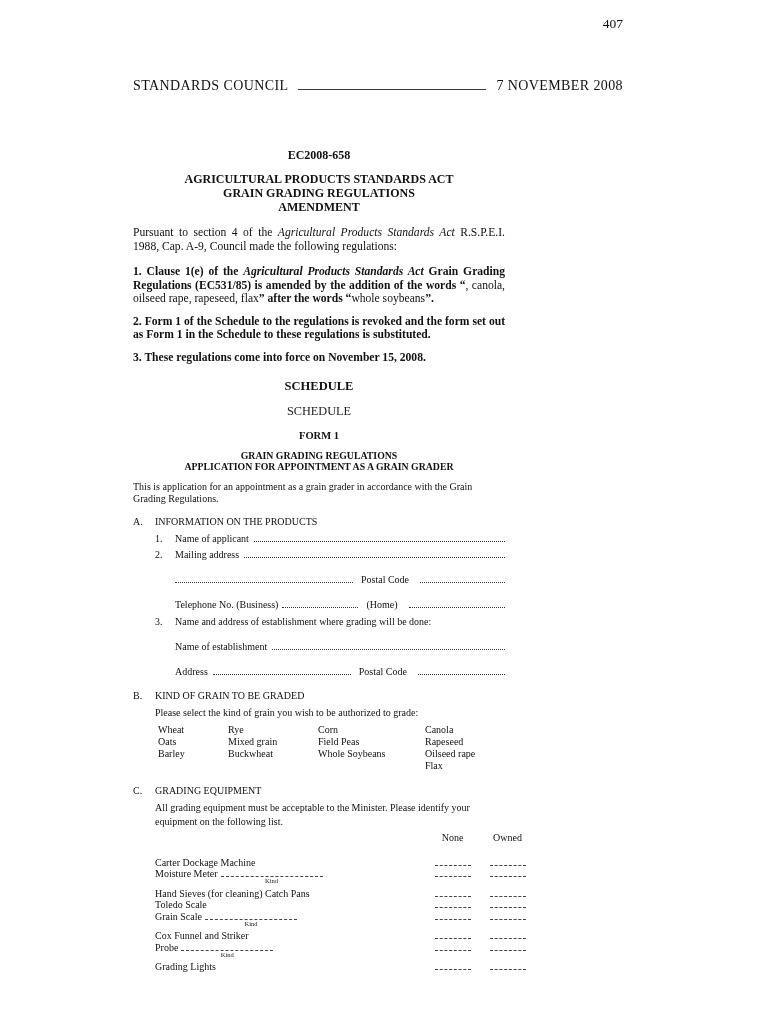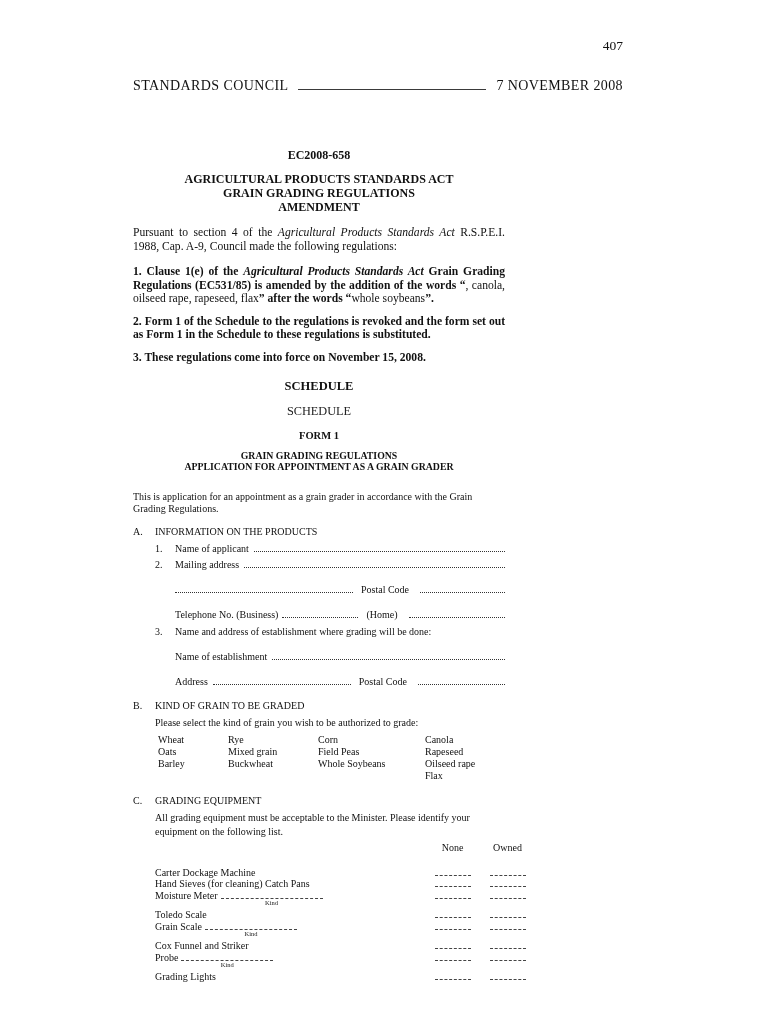--- a/index.html
+++ b/index.html
@@ -1,34 +1,34 @@
 <!DOCTYPE html>
 <html><head>
 <meta charset="utf-8">
 <style>
   html,body{margin:0;padding:0;background:#fff;}
   .page{position:relative;width:770px;height:1024px;background:#ffffff;overflow:hidden;
         font-family:"Liberation Serif", serif;color:#111;}
-  .pageno{position:absolute;top:38px;right:147px;font-size:13.5px;}
+  .pageno{position:absolute;top:16px;right:147px;font-size:13.5px;}
   .council{position:absolute;top:77px;left:133px;right:147px;display:flex;align-items:baseline;
            font-size:14px;letter-spacing:0.4px;}
   .council .fill{flex:1;border-bottom:1px solid #3a3a3a;height:12px;margin:0 10px 1px 10px;}
   .body{position:absolute;top:144px;left:133px;width:372px;}
   .ec{margin:4px 0 0;text-align:center;font-weight:bold;font-size:12px;}
   .titles{margin-top:9px;text-align:center;font-weight:bold;font-size:12px;line-height:14px;}
   .para{margin:12px 0 0;font-size:11.6px;line-height:13.5px;text-align:justify;}
   .para.tight{margin-top:9px;}
   .bold-para{font-weight:bold;}
   .bold-para .normal{font-weight:normal;}
   .sched-b{margin-top:15px;text-align:center;font-weight:bold;font-size:12.5px;}
   .sched{margin-top:10px;text-align:center;font-size:12.3px;color:#222;}
   .form1{margin-top:11px;text-align:center;font-weight:bold;font-size:10.5px;}
   .ftitle{text-align:center;font-weight:bold;font-size:9.8px;line-height:11px;}
   .ftitle.first{margin-top:9px;}
-  .intro{margin:19px 0 0;font-size:10px;line-height:11.5px;width:352px;}
+  .intro{margin:9px 0 0;font-size:10px;line-height:11.5px;width:352px;}
   .sect-head{margin-top:12px;font-size:10px;display:flex;}
   .sect-head .letter{width:22px;flex:0 0 auto;}
   
   .a-item{display:flex;align-items:baseline;margin-left:22px;font-size:10px;margin-top:5.5px;}
   .a-item .num{flex:0 0 20px;}
   .a-sub{display:flex;align-items:flex-start;margin-left:42px;font-size:10px;margin-top:14px;}
   .leader{border-bottom:1px dotted #333;height:8px;flex:0 0 auto;}
   .leader.grow{flex:1 1 auto;margin-left:5px;}
   .lbl-mid{margin:0 6px 0 8px;white-space:nowrap;}
   
@@ -178,41 +178,41 @@
       <div class="erow">
         <span class="lblcell">Carter Dockage Machine</span>
         <span class="bcell">
             <span class="blank"></span>
           </span>
         <span class="bcell">
             <span class="blank"></span>
           </span>
       </div>
 
-      <div class="erow">
-        <span class="lblcell">Hand Sieves (for cleaning) Catch Pans</span>
-        <span class="bcell">
-            <span class="blank"></span>
-          </span>
-        <span class="bcell">
-            <span class="blank"></span>
-          </span>
-      </div>
-
       <div class="erow haskind">
         <span class="lblcell"><span>Moisture Meter</span><span class="kind-line"><span class="kind-tag">Kind</span></span></span>
         <span class="bcell">
             <span class="blank"></span>
           </span>
         <span class="bcell">
             <span class="blank"></span>
           </span>
       </div>
 
       <div class="erow">
+        <span class="lblcell">Hand Sieves (for cleaning) Catch Pans</span>
+        <span class="bcell">
+            <span class="blank"></span>
+          </span>
+        <span class="bcell">
+            <span class="blank"></span>
+          </span>
+      </div>
+
+      <div class="erow">
         <span class="lblcell">Toledo Scale</span>
         <span class="bcell">
             <span class="blank"></span>
           </span>
         <span class="bcell">
             <span class="blank"></span>
           </span>
       </div>
 
       <div class="erow haskind">

